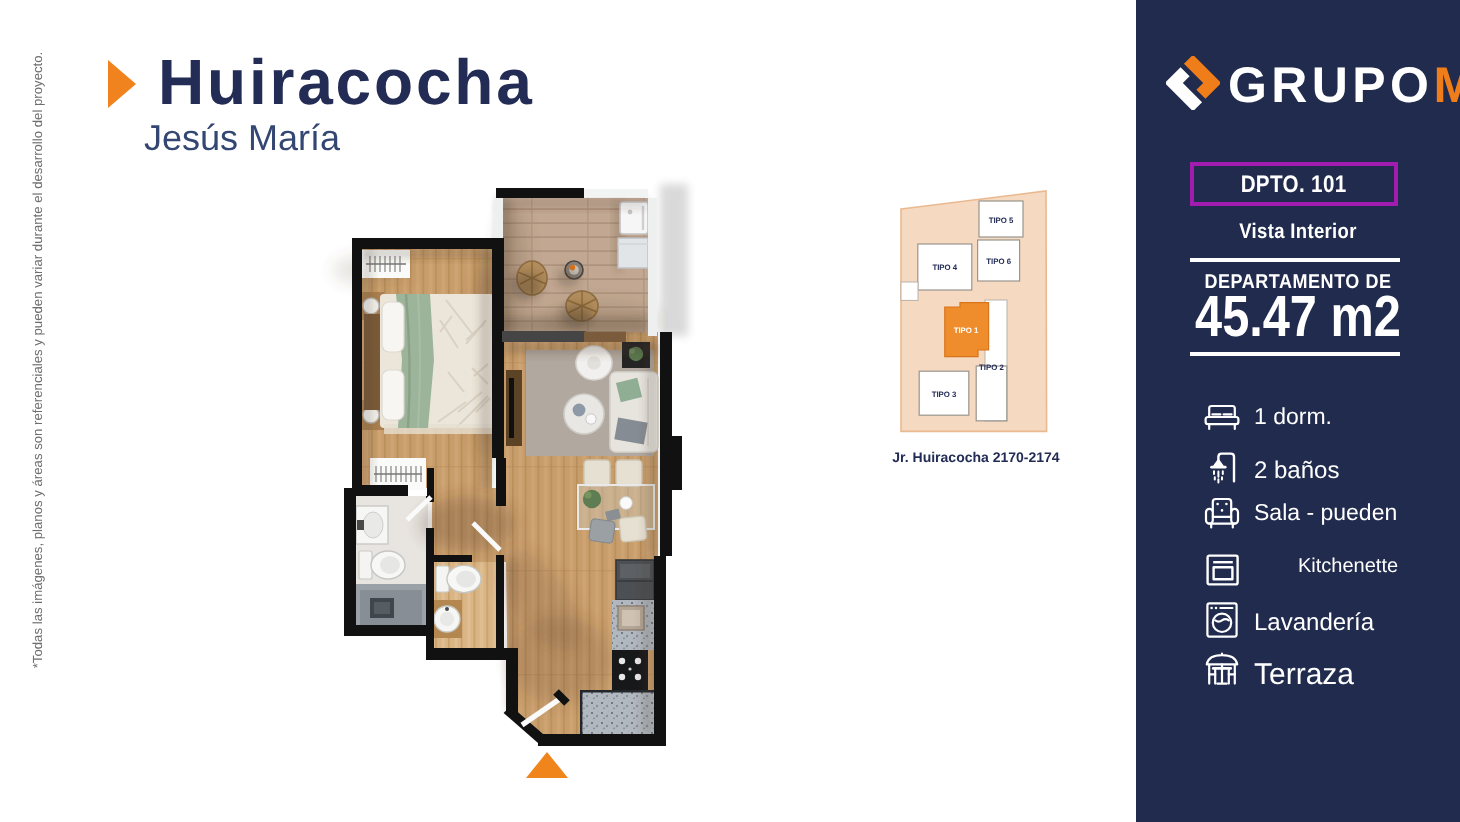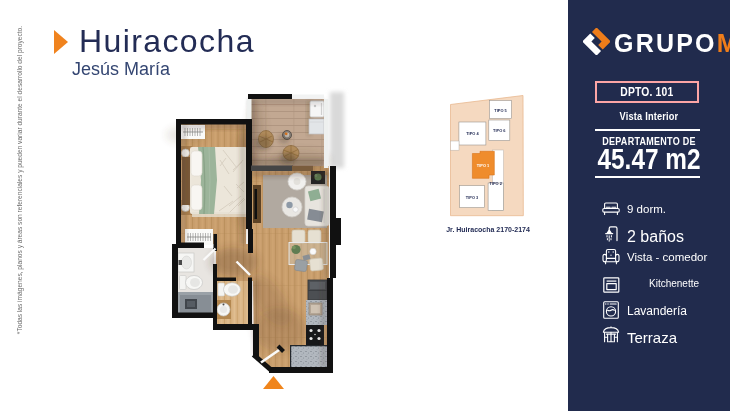--- a/index.html
+++ b/index.html
@@ -7,21 +7,21 @@
        font-family:"Liberation Sans", sans-serif;}
   .abs{position:absolute;}
 </style>
 </head>
 <body>
 
 <div class="abs" style="left:-137px;top:175px;width:316px;height:10px;transform:rotate(-90deg);font-size:6.6px;color:#6e6e6e;text-align:center;white-space:nowrap;letter-spacing:0px;">*Todas las imágenes, planos y áreas son referenciales y pueden variar durante el desarrollo del proyecto.</div>
 
 <div class="abs" style="left:54px;top:30px;width:0;height:0;border-top:12px solid transparent;border-bottom:12px solid transparent;border-left:14.5px solid #f0831e;"></div>
 
-<div class="abs" style="left:79px;top:23px;font-size:32px;font-weight:normal;color:#232c55;letter-spacing:1.4px;">Huiracocha</div>
+<div class="abs" style="left:79px;top:23px;font-size:32px;font-weight:bold;color:#232c55;letter-spacing:1.4px;">Huiracocha</div>
 
 <div class="abs" style="left:72px;top:59px;font-size:18px;color:#344672;">Jesús María</div>
 
 <svg class="abs" style="left:160px;top:85px;" width="195" height="315" viewBox="160 85 195 315">
   <defs>
     <pattern id="wood" width="6.4" height="52" patternUnits="userSpaceOnUse">
       <rect width="6.4" height="52" fill="#c89d6c"></rect>
       <rect width="0.8" height="52" fill="#b88e59"></rect>
       <rect x="3.2" width="1.8" height="52" fill="#d2a775" opacity="0.7"></rect>
       <rect y="25" width="6.4" height="0.7" fill="#ad854f" opacity="0.35"></rect>
@@ -372,67 +372,67 @@
 
   <svg class="abs" style="left:15px;top:28px;" width="27" height="27" viewBox="0 0 27 27">
     <g transform="translate(13.5,13.5) rotate(-45) translate(-10,-10)">
       <polygon points="0,0 11.2,0 11.2,6.4 6.4,6.4 6.4,20 0,20" fill="#ffffff"></polygon>
       <polygon points="20,0 20,20 8.8,20 8.8,13.6 13.6,13.6 13.6,0" fill="#ef7d1a"></polygon>
     </g>
   </svg>
 
   <div class="abs" style="left:46px;top:29px;font-size:25px;font-weight:bold;color:#ffffff;letter-spacing:2.2px;">GRUPO<span style="color:#ef7d1a;">MG</span></div>
 
-  <div class="abs" style="left:27px;top:81px;width:100px;height:18px;border:2px solid #fca5a5;text-align:center;line-height:19px;font-size:12px;font-weight:bold;color:#ffffff;letter-spacing:0.2px;"><span style="display:inline-block;transform:scaleX(0.86);">DPTO. 101</span></div>
+  <div class="abs" style="left:27px;top:81px;width:100px;height:18px;border:2px solid #a21caf;text-align:center;line-height:19px;font-size:12px;font-weight:bold;color:#ffffff;letter-spacing:0.2px;"><span style="display:inline-block;transform:scaleX(0.86);">DPTO. 101</span></div>
 
   <div class="abs" style="left:0;top:110px;width:162px;text-align:center;font-size:10.5px;font-weight:bold;color:#ffffff;letter-spacing:0.2px;transform:scaleX(0.88);transform-origin:50% 50%;">Vista Interior</div>
 
   <div class="abs" style="left:27px;top:129px;width:105px;height:2px;background:#ffffff;"></div>
 
   <div class="abs" style="left:0;top:136px;width:162px;text-align:center;font-size:10px;font-weight:bold;color:#ffffff;letter-spacing:0.3px;transform:scaleX(0.9);transform-origin:50% 50%;">DEPARTAMENTO DE</div>
 
   <div class="abs" style="left:0;top:143px;width:162px;text-align:center;font-size:29px;font-weight:bold;color:#ffffff;letter-spacing:0px;transform:scaleX(0.84);transform-origin:50% 50%;">45.47 m2</div>
 
   <div class="abs" style="left:27px;top:176px;width:105px;height:2px;background:#ffffff;"></div>
 
   <svg class="abs" style="left:34px;top:201px;" width="18" height="16" viewBox="0 0 18 16">
     <g fill="none" stroke="#ffffff" stroke-width="1.1" stroke-linecap="round" stroke-linejoin="round">
       <path d="M2.6 7.5 V3.2 q0-1.2 1.2-1.2 h10.4 q1.2 0 1.2 1.2 V7.5"></path>
       <rect x="0.8" y="7.5" width="16.4" height="3.6" rx="1.2"></rect>
       <path d="M4.2 6.2 h4 M9.8 6.2 h4"></path>
       <path d="M2.6 11.3 v2.2 M15.4 11.3 v2.2"></path>
     </g>
   </svg>
 
-  <div class="abs" style="left:59px;top:203px;font-size:11.5px;color:#ffffff;">9 dorm.</div>
+  <div class="abs" style="left:59px;top:203px;font-size:11.5px;color:#ffffff;">1 dorm.</div>
 
   <svg class="abs" style="left:35px;top:225px;" width="18" height="17" viewBox="0 0 18 17">
     <g fill="none" stroke="#ffffff" stroke-width="1.2" stroke-linecap="round" stroke-linejoin="round">
       <path d="M6.2 5.2 V3.4 q0-1.6 1.6-1.6 h4.6 q1.6 0 1.6 1.6 V15.6"></path>
       <path d="M6.2 5.2 L4.2 8 h4 z" fill="#ffffff"></path>
       <path d="M2.8 8.6 h6.8" stroke-width="1.4"></path>
       <path d="M4 10.6 v1.4 M6.2 10.8 v2.6 M8.4 10.6 v1.4 M4.4 13.6 v1.2 M6.2 14.6 v1.6 M8 13.6 v1.2" stroke-width="1"></path>
     </g>
   </svg>
 
-  <div class="abs" style="left:59px;top:228px;font-size:16px;color:#ffffff;">2 baños</div>
+  <div class="abs" style="left:59px;top:228px;font-size:12px;color:#ffffff;">2 baños</div>
 
   <svg class="abs" style="left:34px;top:248px;" width="18" height="17" viewBox="0 0 18 17">
     <g fill="none" stroke="#ffffff" stroke-width="1.1" stroke-linecap="round" stroke-linejoin="round">
       <path d="M4.4 7.5 V3 q0-1.5 1.5-1.5 h6.2 q1.5 0 1.5 1.5 v4.5"></path>
       <rect x="1" y="6.4" width="3.4" height="7.4" rx="1.7"></rect>
       <rect x="13.6" y="6.4" width="3.4" height="7.4" rx="1.7"></rect>
       <path d="M4.4 10.4 h9.2"></path>
       <path d="M2.6 13.8 h12.8"></path>
       <path d="M3.6 14.2 v1.5 M14.4 14.2 v1.5"></path>
       <path d="M6.8 4 h0.01 M11.2 4 h0.01 M9 7.2 h0.01" stroke-width="1.3"></path>
     </g>
   </svg>
 
-  <div class="abs" style="left:59px;top:251px;font-size:11.5px;color:#ffffff;">Vista - comedor</div>
+  <div class="abs" style="left:59px;top:251px;font-size:11.5px;color:#ffffff;">Sala - pueden</div>
 
   <svg class="abs" style="left:35px;top:277px;" width="17" height="16" viewBox="0 0 17 16">
     <g fill="none" stroke="#ffffff" stroke-width="1.2" stroke-linejoin="round">
       <rect x="0.8" y="0.8" width="15" height="14.4" rx="0.8"></rect>
       <path d="M3.6 4.1 h9.8"></path>
       <rect x="3.8" y="6.6" width="9.4" height="6"></rect>
     </g>
   </svg>
 
   <div class="abs" style="left:59px;top:278px;font-size:10px;color:#ffffff;padding-left:22px;">Kitchenette</div>

